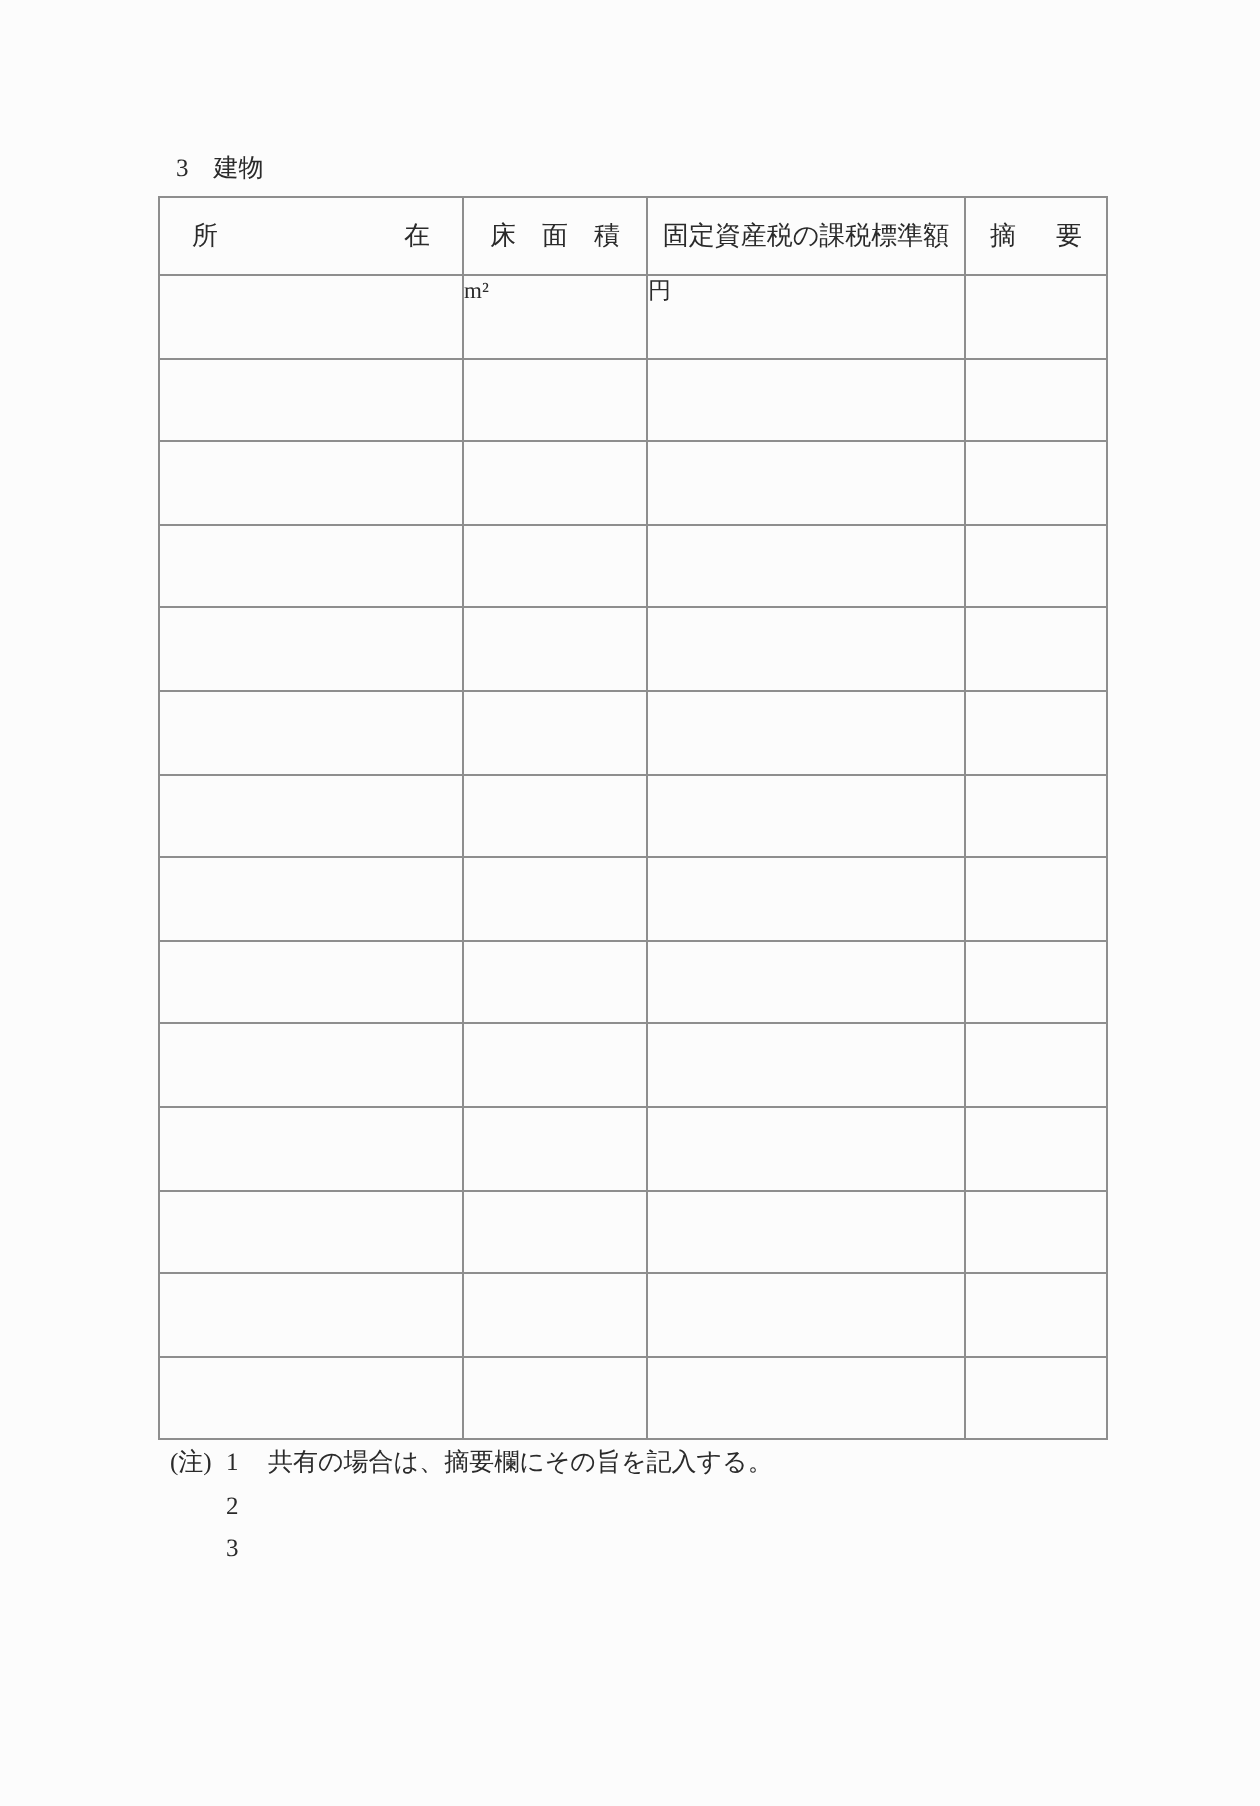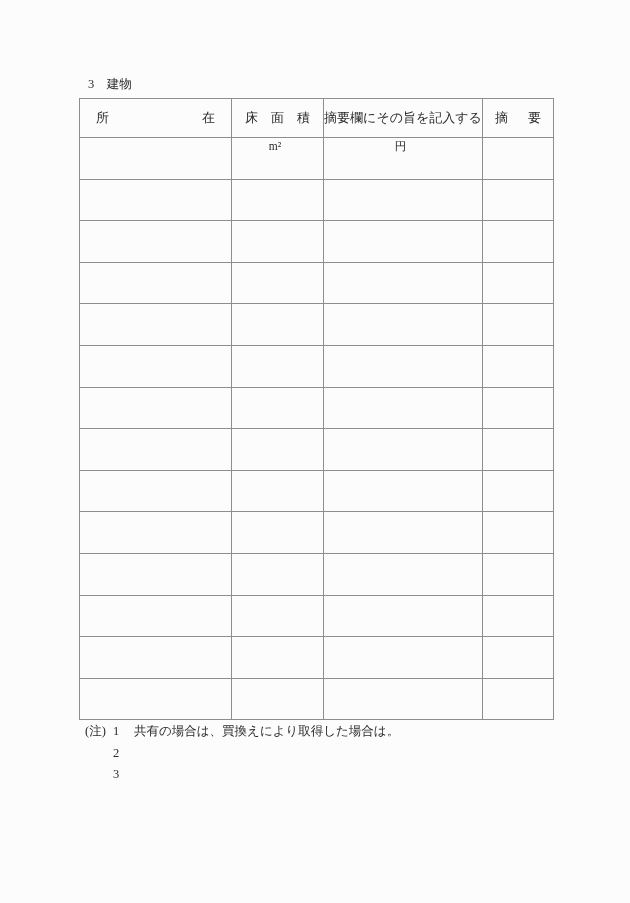--- a/index.html
+++ b/index.html
@@ -48,21 +48,21 @@
   .col-remarks   { width:71px;  }
   .justify {
     display:flex;
     justify-content:space-between;
     width:100%;
   }
   th.col-location  .justify { padding:0 16px; }
   th.col-floor_area .justify{ padding:0 13px; }
   th.col-remarks   .justify { padding:0 12px; }
   td.unit-cell {
-    text-align:center;
+    text-align:left;
     vertical-align:top;
     padding:2px 5px 0 0;
     font-size:11.5px;
     line-height:13px;
   }
   .notes {
     position:absolute;
     left:85px; top:721px;
     font-size:12.5px;
   }
@@ -89,21 +89,21 @@
               <span>在</span>
             </span>
           </th>
           <th class="col-floor_area">
             <span class="justify">
               <span>床</span>
               <span>面</span>
               <span>積</span>
             </span>
           </th>
-          <th class="col-tax_base">摘要欄にその旨を記入する</th>
+          <th class="col-tax_base">固定資産税の課税標準額</th>
           <th class="col-remarks">
             <span class="justify">
               <span>摘</span>
               <span>要</span>
             </span>
           </th>
         </tr>
     </thead>
     <tbody id="table-body">
         <tr>
@@ -190,21 +190,21 @@
           <td class="col-tax_base"></td>
           <td class="col-remarks"></td>
         </tr>
       </tbody>
   </table>
 
   <div class="notes" id="notes">
       <div class="note-line">
         <span class="note-marker">(注)</span>
         <span class="note-num">1</span>
-        <span class="note-text">共有の場合は、買換えにより取得した場合は。</span>
+        <span class="note-text">共有の場合は、摘要欄にその旨を記入する。</span>
       </div>
       <div class="note-line">
         <span class="note-marker"></span>
         <span class="note-num">2</span>
       </div>
       <div class="note-line">
         <span class="note-marker"></span>
         <span class="note-num">3</span>
       </div>
     </div>

